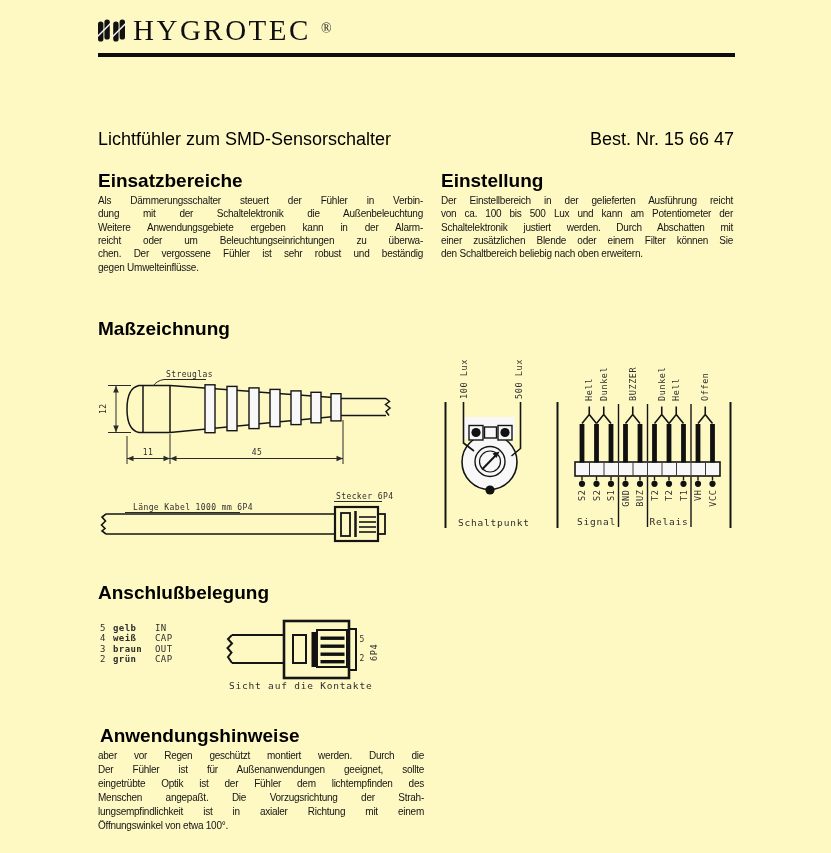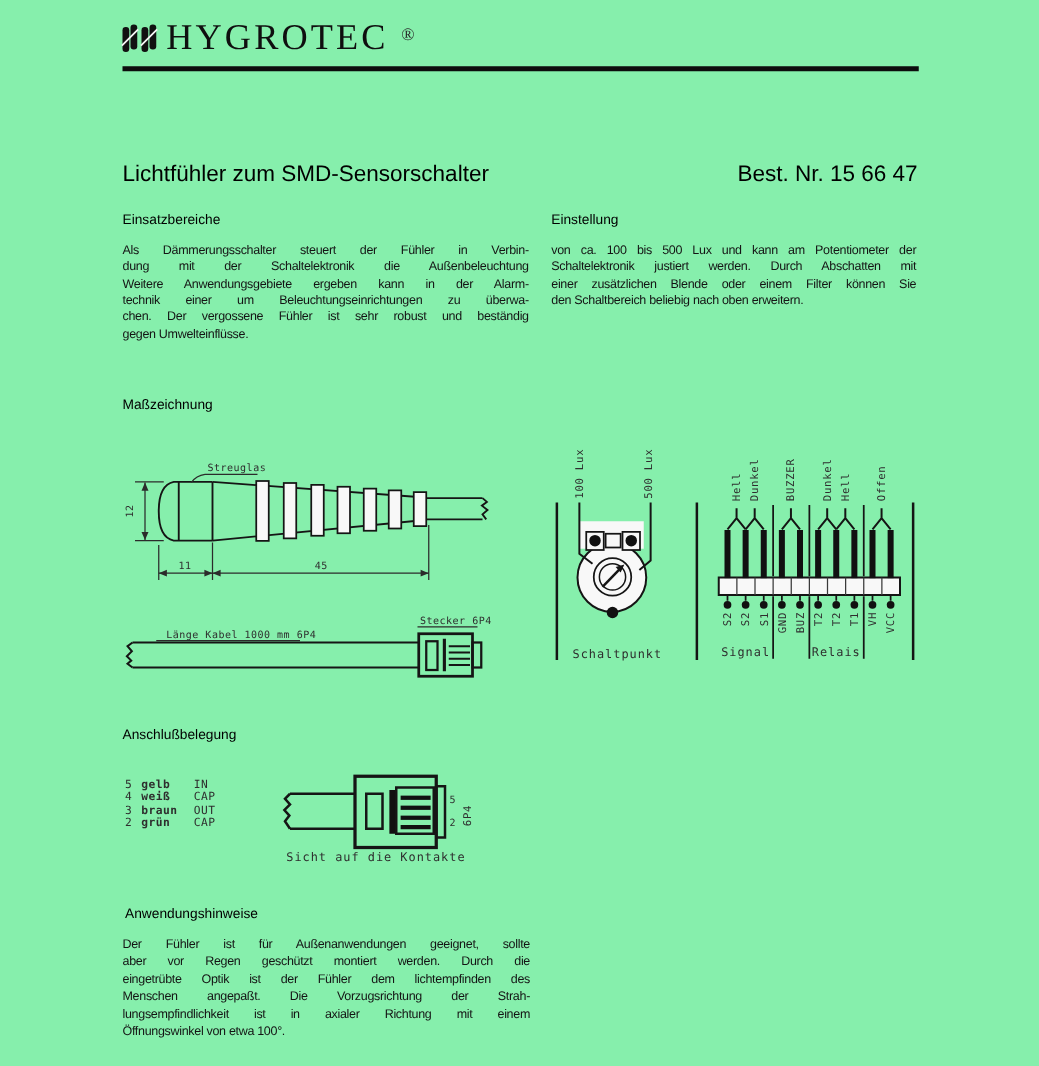--- a/index.html
+++ b/index.html
@@ -1,24 +1,24 @@
 <!DOCTYPE html>
 <html><head>
 <meta charset="utf-8">
 <style>
   html,body{margin:0;padding:0;background:#e8e8e8;}
-  .page{position:relative;width:831px;height:853px;background:#86efac;overflow:hidden;
+  .page{position:relative;width:831px;height:853px;background:#fef9c3;overflow:hidden;
         font-family:"Liberation Sans",sans-serif;color:#1a1a1a;}
   .abs{position:absolute;}
   .brand{font-family:"Liberation Serif",serif;font-size:29px;letter-spacing:2.5px;color:#0f0f0f;}
   .regmark{font-family:"Liberation Serif",serif;font-size:14px;color:#2a2a2a;}
   .rule{background:#0d0d0d;}
   .titlerow{display:flex;justify-content:space-between;align-items:baseline;}
   .doctitle{font-size:18px;font-weight:normal;color:#000;}
-  .heading{font-size:11px;font-weight:normal;color:#000;}
+  .heading{font-size:19px;font-weight:bold;color:#000;}
   .bodycol{font-family:Liberation Sans, sans-serif;font-size:10px;line-height:13.35px;
            letter-spacing:-0.25px;color:#141414;}
   .tline{text-align:justify;text-align-last:justify;white-space:normal;}
   .tline-last{text-align-last:left;}
   .pinlist{font-family:"DejaVu Sans Mono",monospace;font-size:9px;line-height:10.4px;
            letter-spacing:0.4px;color:#2e2e2e;white-space:nowrap;}
   .pn{display:inline-block;width:13px;}
   .pc{display:inline-block;width:42px;font-weight:bold;}
   svg .dlab{font-family:"DejaVu Sans Mono",monospace;font-size:8.5px;fill:#2e2e2e;letter-spacing:0.6px;}
   svg .dsm{font-family:"DejaVu Sans Mono",monospace;font-size:8px;fill:#2e2e2e;letter-spacing:0.4px;}
@@ -48,27 +48,28 @@
   <div class="abs titlerow" style="left:98px;top:129px;width:636px">
     <span class="doctitle">Lichtfühler zum SMD-Sensorschalter</span>
     <span class="doctitle">Best. Nr. 15 66 47</span>
   </div>
 
   <div class="abs heading" style="left:98px;top:170px">Einsatzbereiche</div>
   <div class="abs bodycol" style="left:98px;top:194px;width:325px">
       <div class="tline">Als Dämmerungsschalter steuert der Fühler in Verbin-</div>
       <div class="tline">dung mit der Schaltelektronik die Außenbeleuchtung</div>
       <div class="tline">Weitere Anwendungsgebiete ergeben kann in der Alarm-</div>
-      <div class="tline">technik einer um Beleuchtungseinrichtungen zu überwa-</div>
+      <div class="tline">reicht oder um Beleuchtungseinrichtungen zu überwa-</div>
       <div class="tline">chen. Der vergossene Fühler ist sehr robust und beständig</div>
       <div class="tline tline-last">gegen Umwelteinflüsse.</div>
     </div>
 
   <div class="abs heading" style="left:441px;top:170px">Einstellung</div>
   <div class="abs bodycol" style="left:441px;top:194px;width:292px">
+      <div class="tline">Der Einstellbereich in der gelieferten Ausführung reicht</div>
       <div class="tline">von ca. 100 bis 500 Lux und kann am Potentiometer der</div>
       <div class="tline">Schaltelektronik justiert werden. Durch Abschatten mit</div>
       <div class="tline">einer zusätzlichen Blende oder einem Filter können Sie</div>
       <div class="tline tline-last">den Schaltbereich beliebig nach oben erweitern.</div>
     </div>
 
   <div class="abs heading" style="left:98px;top:318px">Maßzeichnung</div>
 
   <svg class="abs" style="left:95px;top:365px" width="300" height="105" viewBox="95 365 300 105">
     <g stroke="#151515" fill="none" stroke-width="1.5">
@@ -304,21 +305,21 @@
       <rect x="349" y="629" width="7" height="41" fill="none" stroke="#151515" stroke-width="2"></rect>
     </g>
     <text class="dsm" x="359.5" y="642">5</text>
     <text class="dsm" x="359.5" y="661">2</text>
     <text class="dlab" x="377" y="661" transform="rotate(-90 377 661)">6P4</text>
     <text class="dcap" x="229" y="689">Sicht auf die Kontakte</text>
   </svg>
 
   <div class="abs heading" style="left:100px;top:725px">Anwendungshinweise</div>
   <div class="abs bodycol" style="left:98px;top:749px;width:326px;line-height:13.9px">
+      <div class="tline">aber vor Regen geschützt montiert werden. Durch die</div>
       <div class="tline">Der Fühler ist für Außenanwendungen geeignet, sollte</div>
-      <div class="tline">aber vor Regen geschützt montiert werden. Durch die</div>
       <div class="tline">eingetrübte Optik ist der Fühler dem lichtempfinden des</div>
       <div class="tline">Menschen angepaßt. Die Vorzugsrichtung der Strah-</div>
       <div class="tline">lungsempfindlichkeit ist in axialer Richtung mit einem</div>
       <div class="tline tline-last">Öffnungswinkel von etwa 100°.</div>
     </div>
 
 </div>
 
 </body></html>

